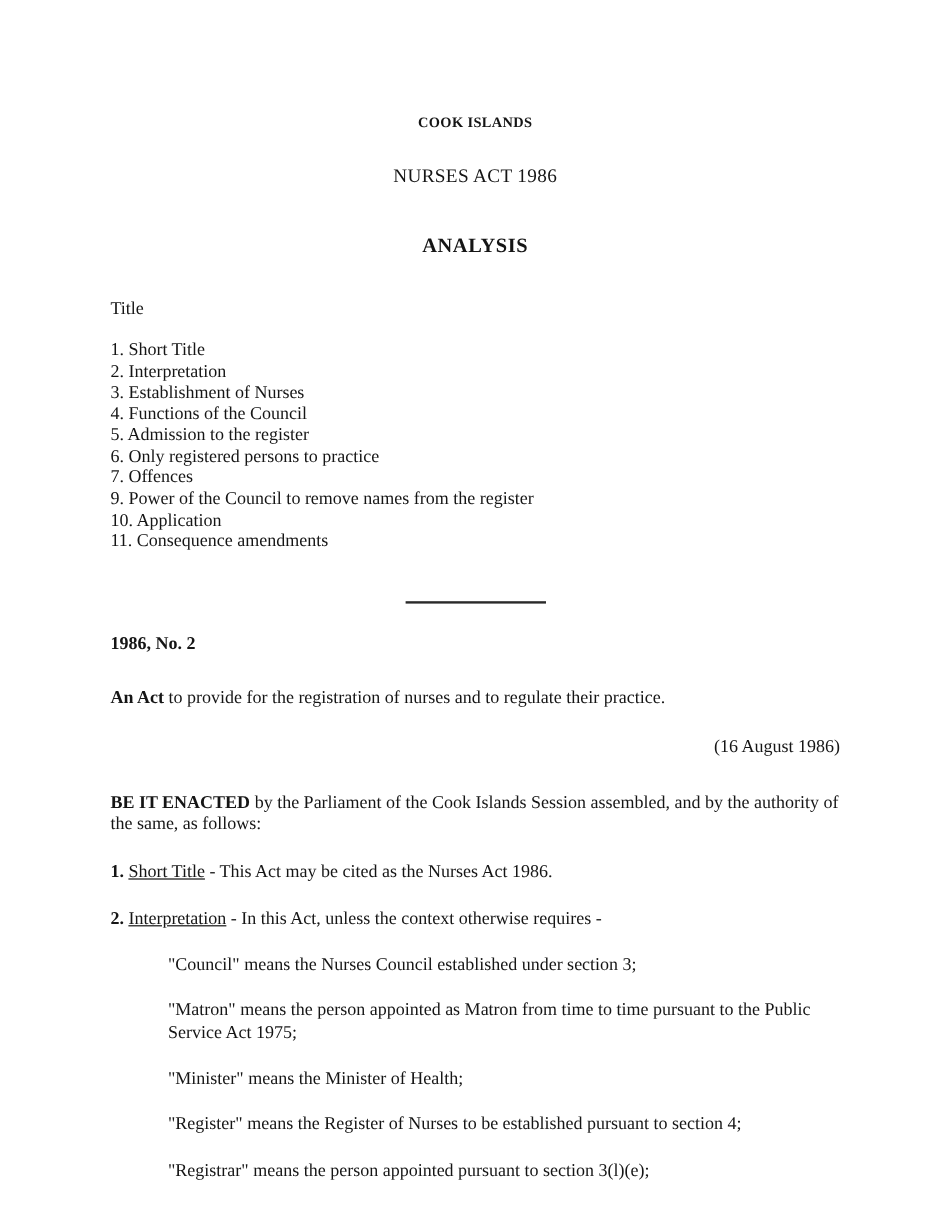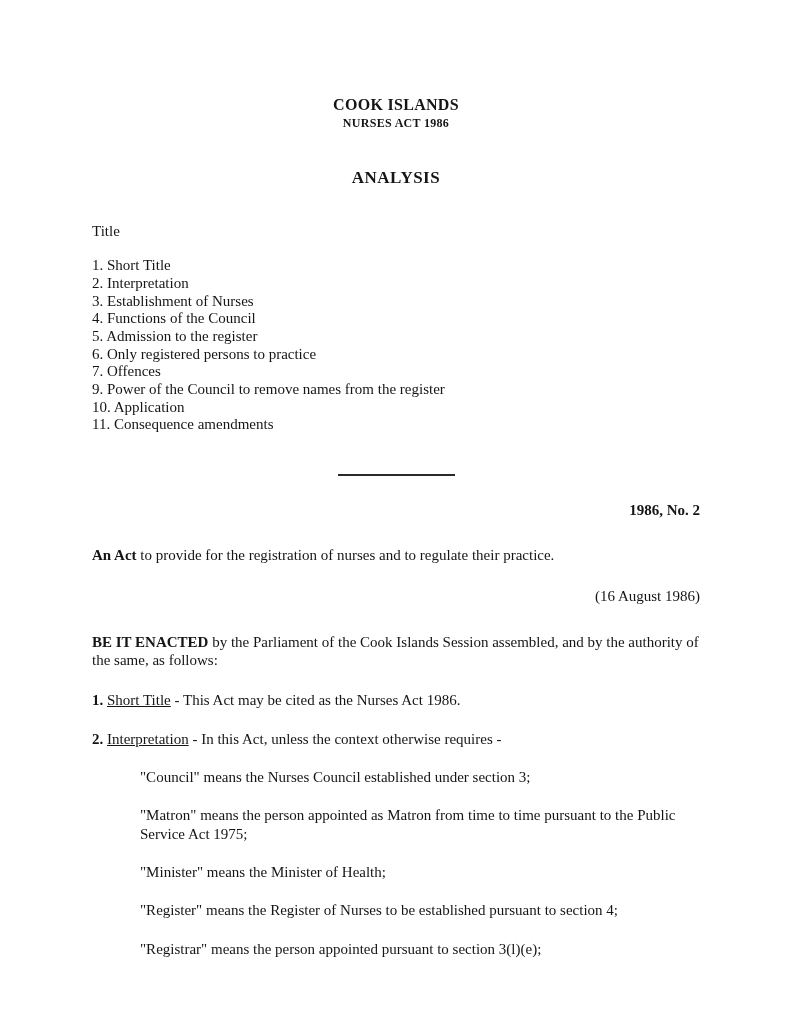--- a/index.html
+++ b/index.html
@@ -21,29 +21,29 @@
   }
   .content {
     padding: 95px 91px 0 92px;
   }
   .bold { font-weight: bold; }
   .underline { text-decoration: underline; }
 
   .doc-country {
     text-align: center;
     font-weight: bold;
-    font-size: 16px;
+    font-size: 12px;
     letter-spacing: 0.3px;
   }
   .doc-act-title {
     text-align: center;
-    font-weight: bold;
-    font-size: 12px;
+    font-weight: normal;
+    font-size: 16px;
     letter-spacing: 0.3px;
-    margin-top: 1px;
+    margin-top: 28px;
   }
   .doc-analysis {
     text-align: center;
     font-weight: bold;
     font-size: 17px;
     letter-spacing: 0.5px;
     margin-top: 38px;
   }
   .toc-heading {
     margin-top: 33px;
@@ -57,21 +57,21 @@
   .toc-list li {
     white-space: nowrap;
   }
   .divider {
     width: 117px;
     border: none;
     border-top: 2px solid #2a2a2a;
     margin: 40px auto 0 auto;
   }
   .act-number {
-    text-align: right;
+    text-align: left;
     font-weight: bold;
     margin-top: 25px;
   }
   .long-title {
     margin-top: 27px;
   }
   .assent-date {
     text-align: right;
     margin-top: 22px;
   }

